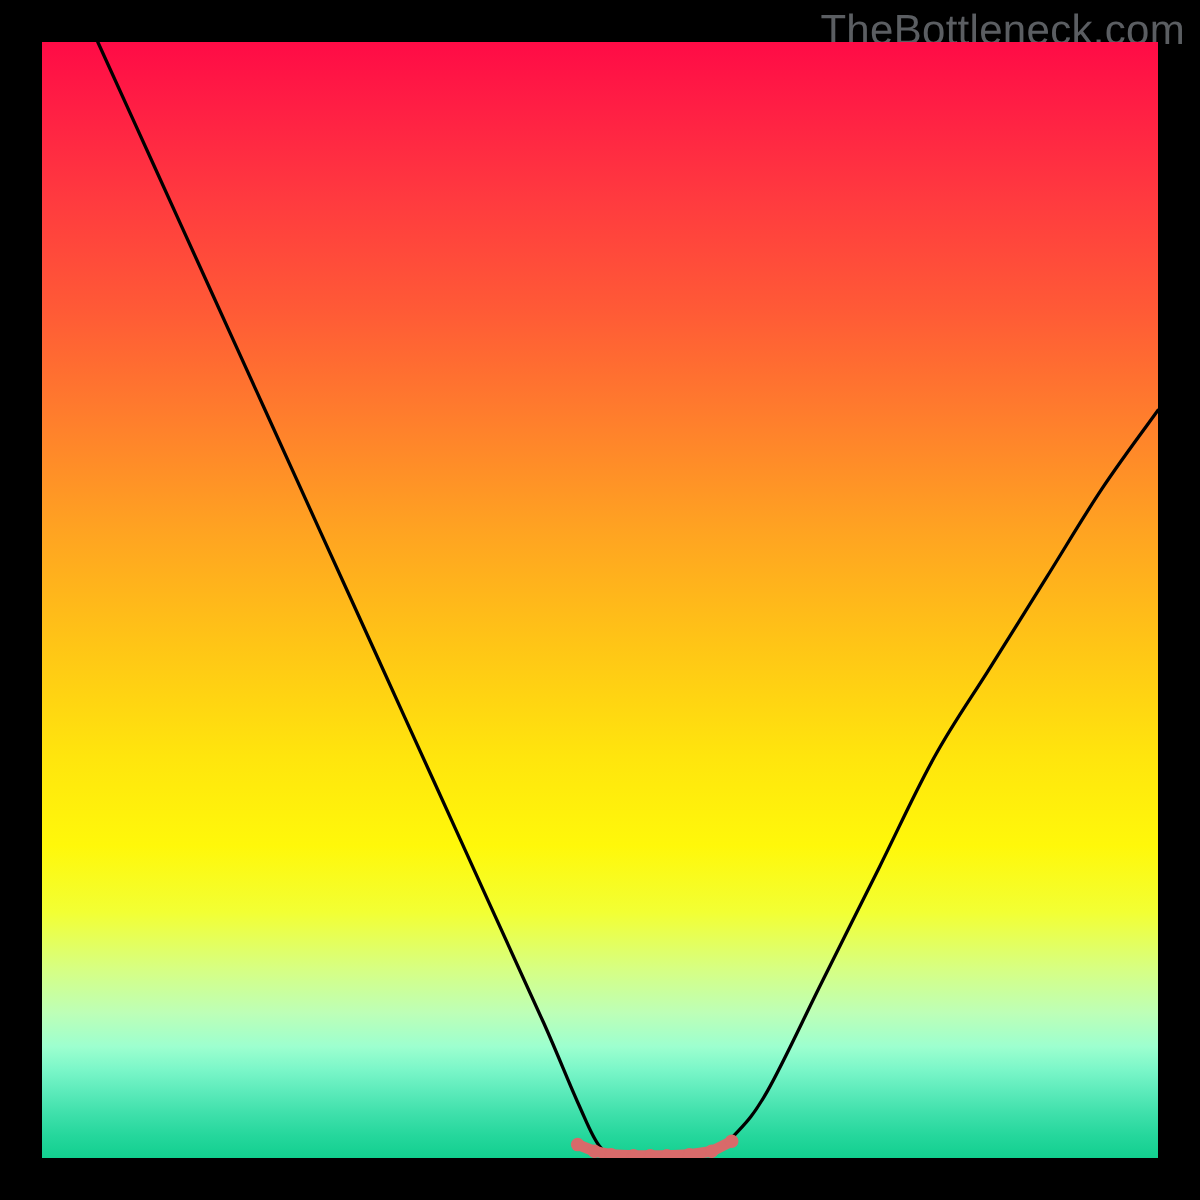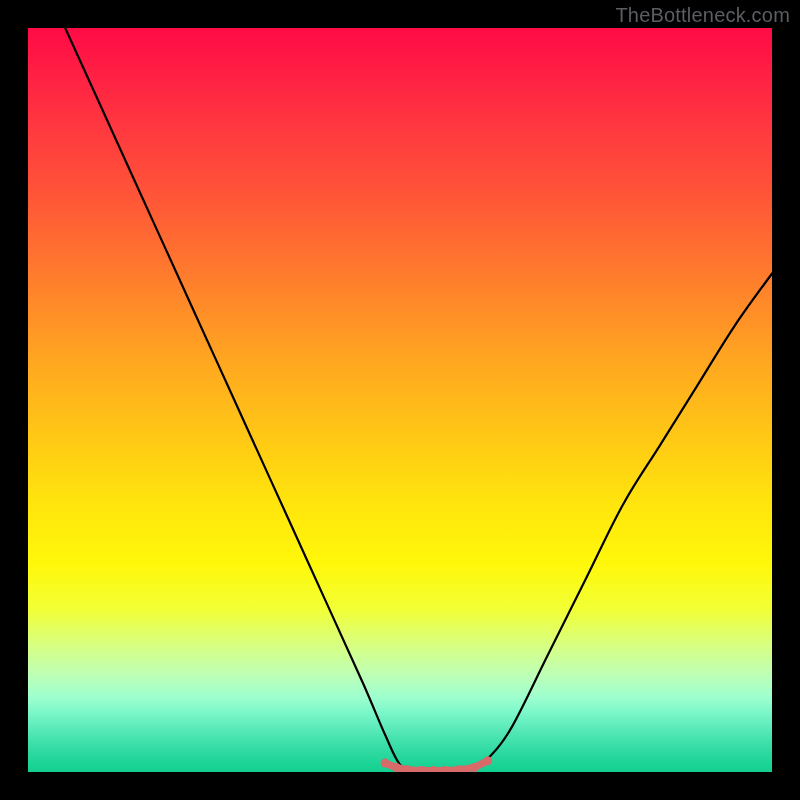--- a/index.html
+++ b/index.html
@@ -48,21 +48,21 @@
       #3fe0ab 96%,
       #25d79c 98%,
       #12cf8f 100%
     );
   }
   .brand {
     position: absolute;
     top: 4px;
     right: 10px;
     color: #5b5e62;
-    font-size: 20px;
+    font-size: 28px;
     font-weight: 500;
     letter-spacing: 0.2px;
   }
   svg.curve {
     position: absolute;
     inset: 0;
   }
 </style>
 </head>
 <body>

